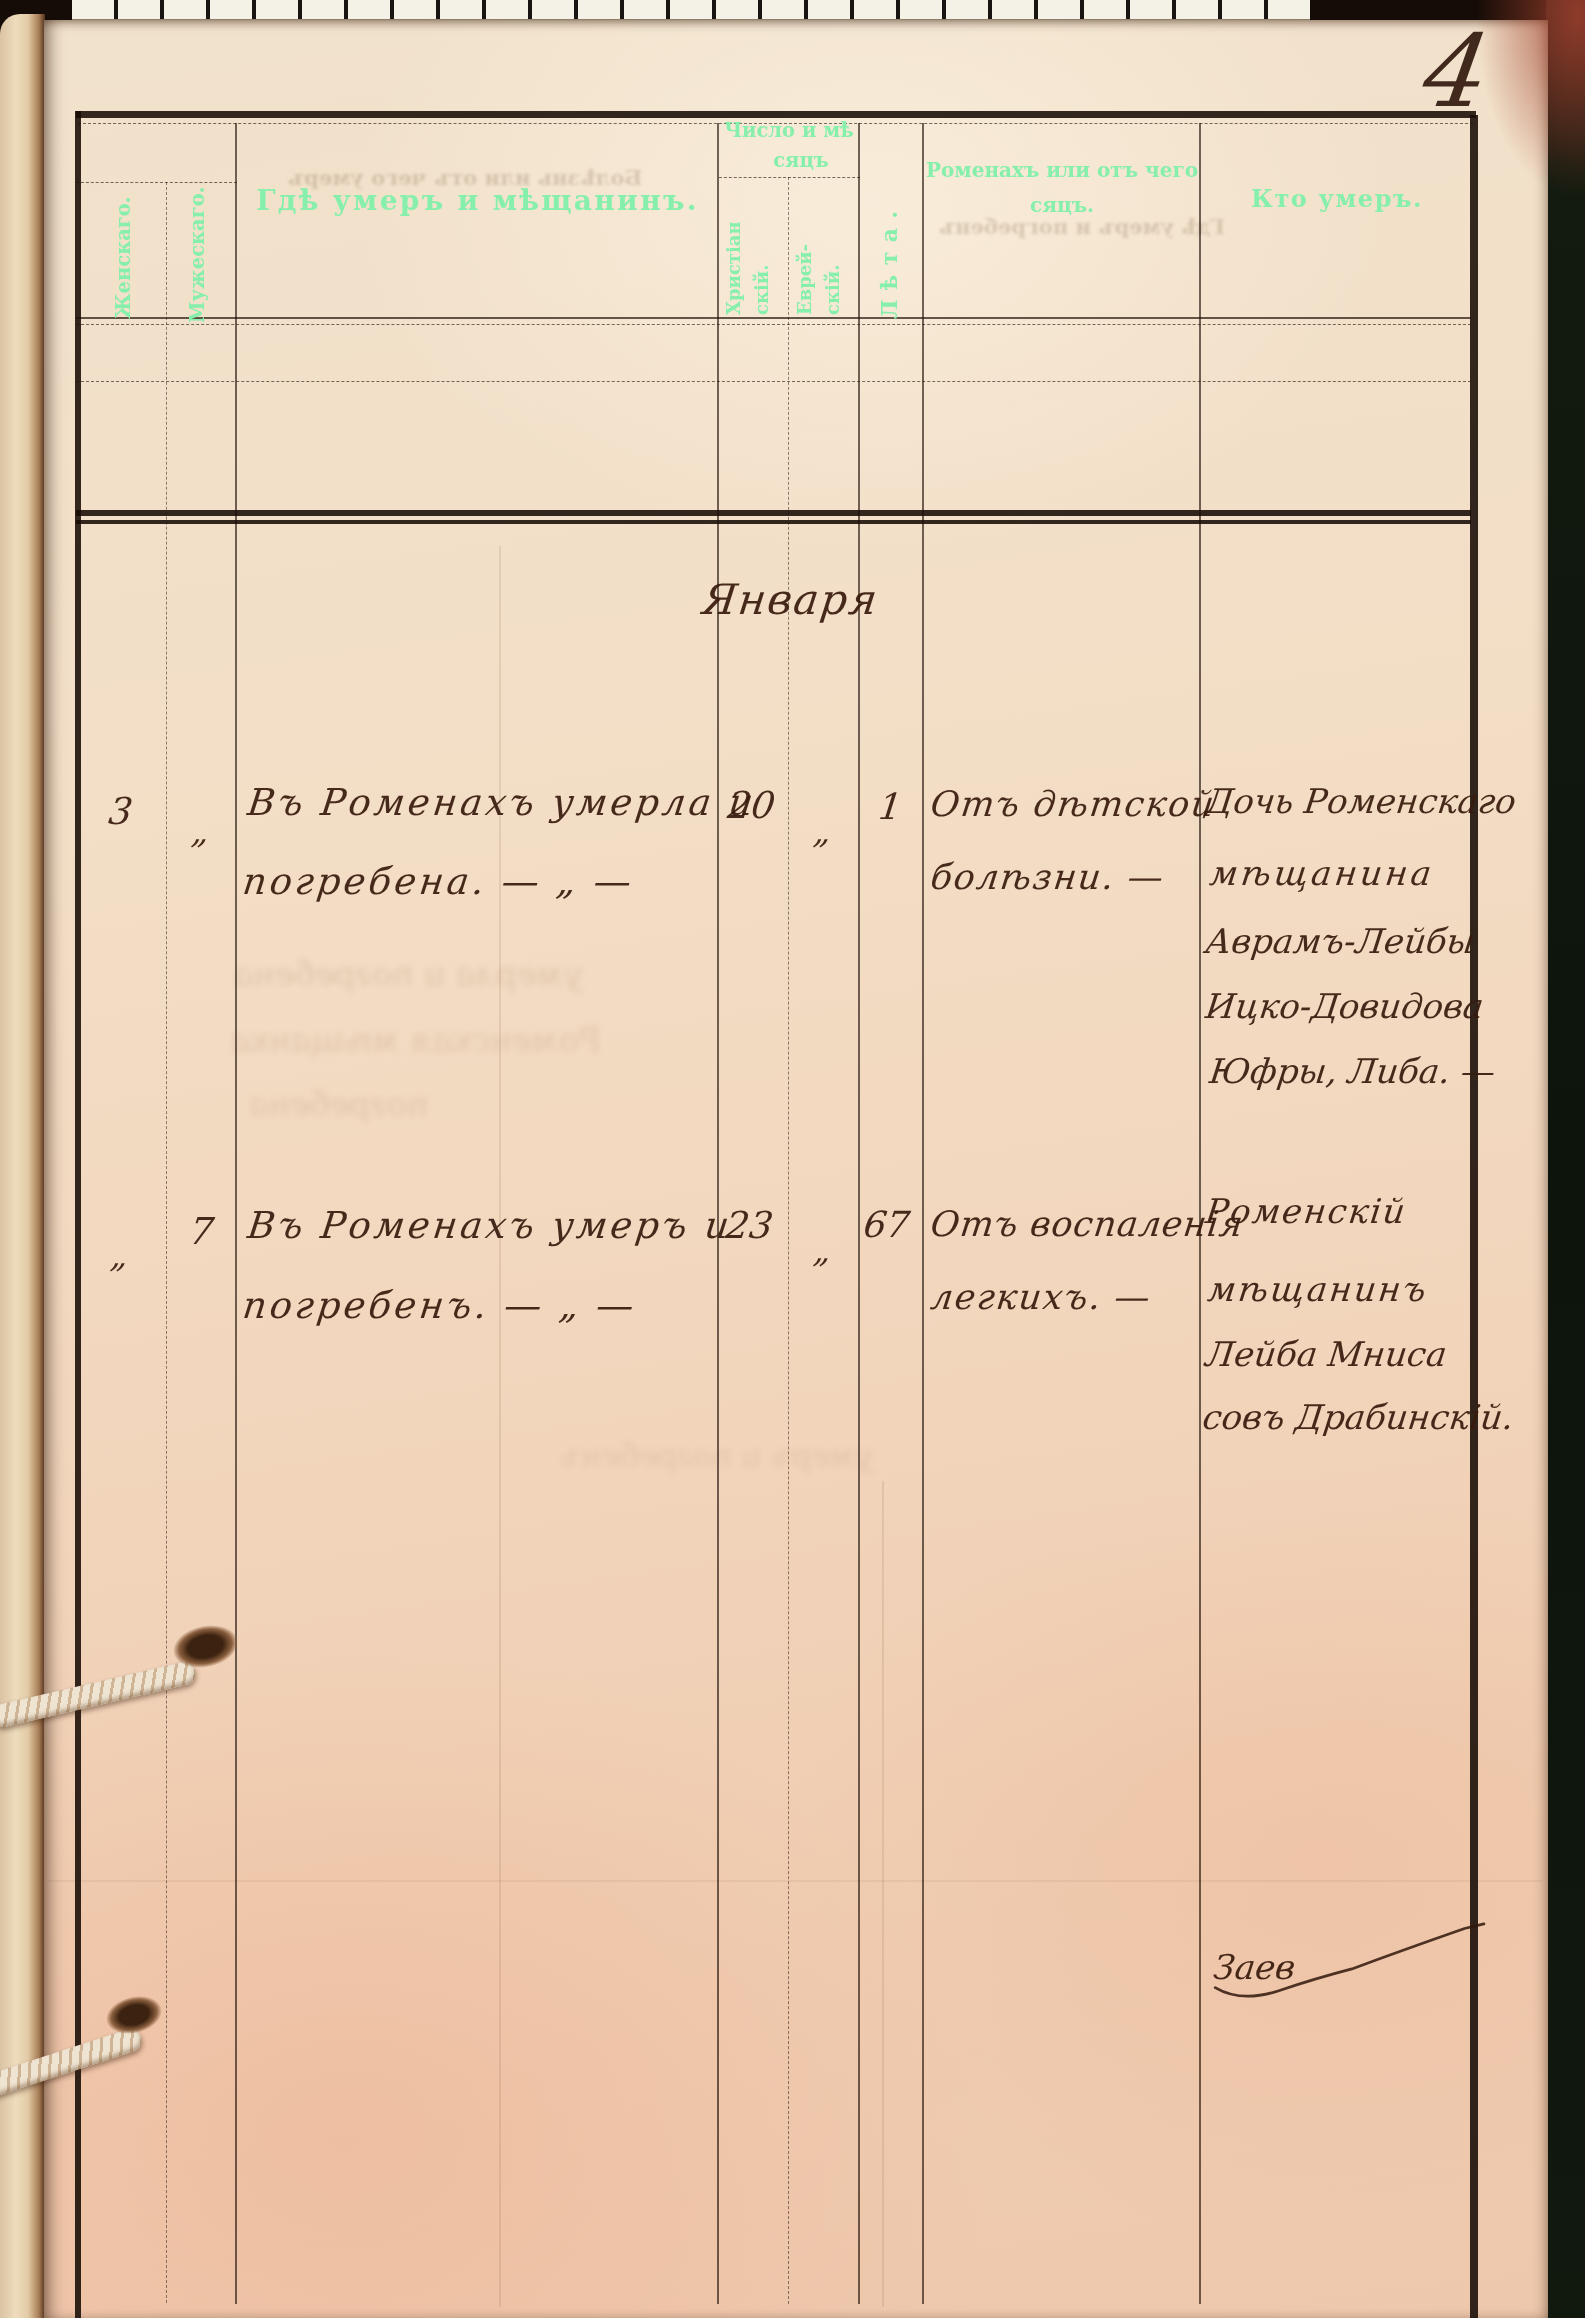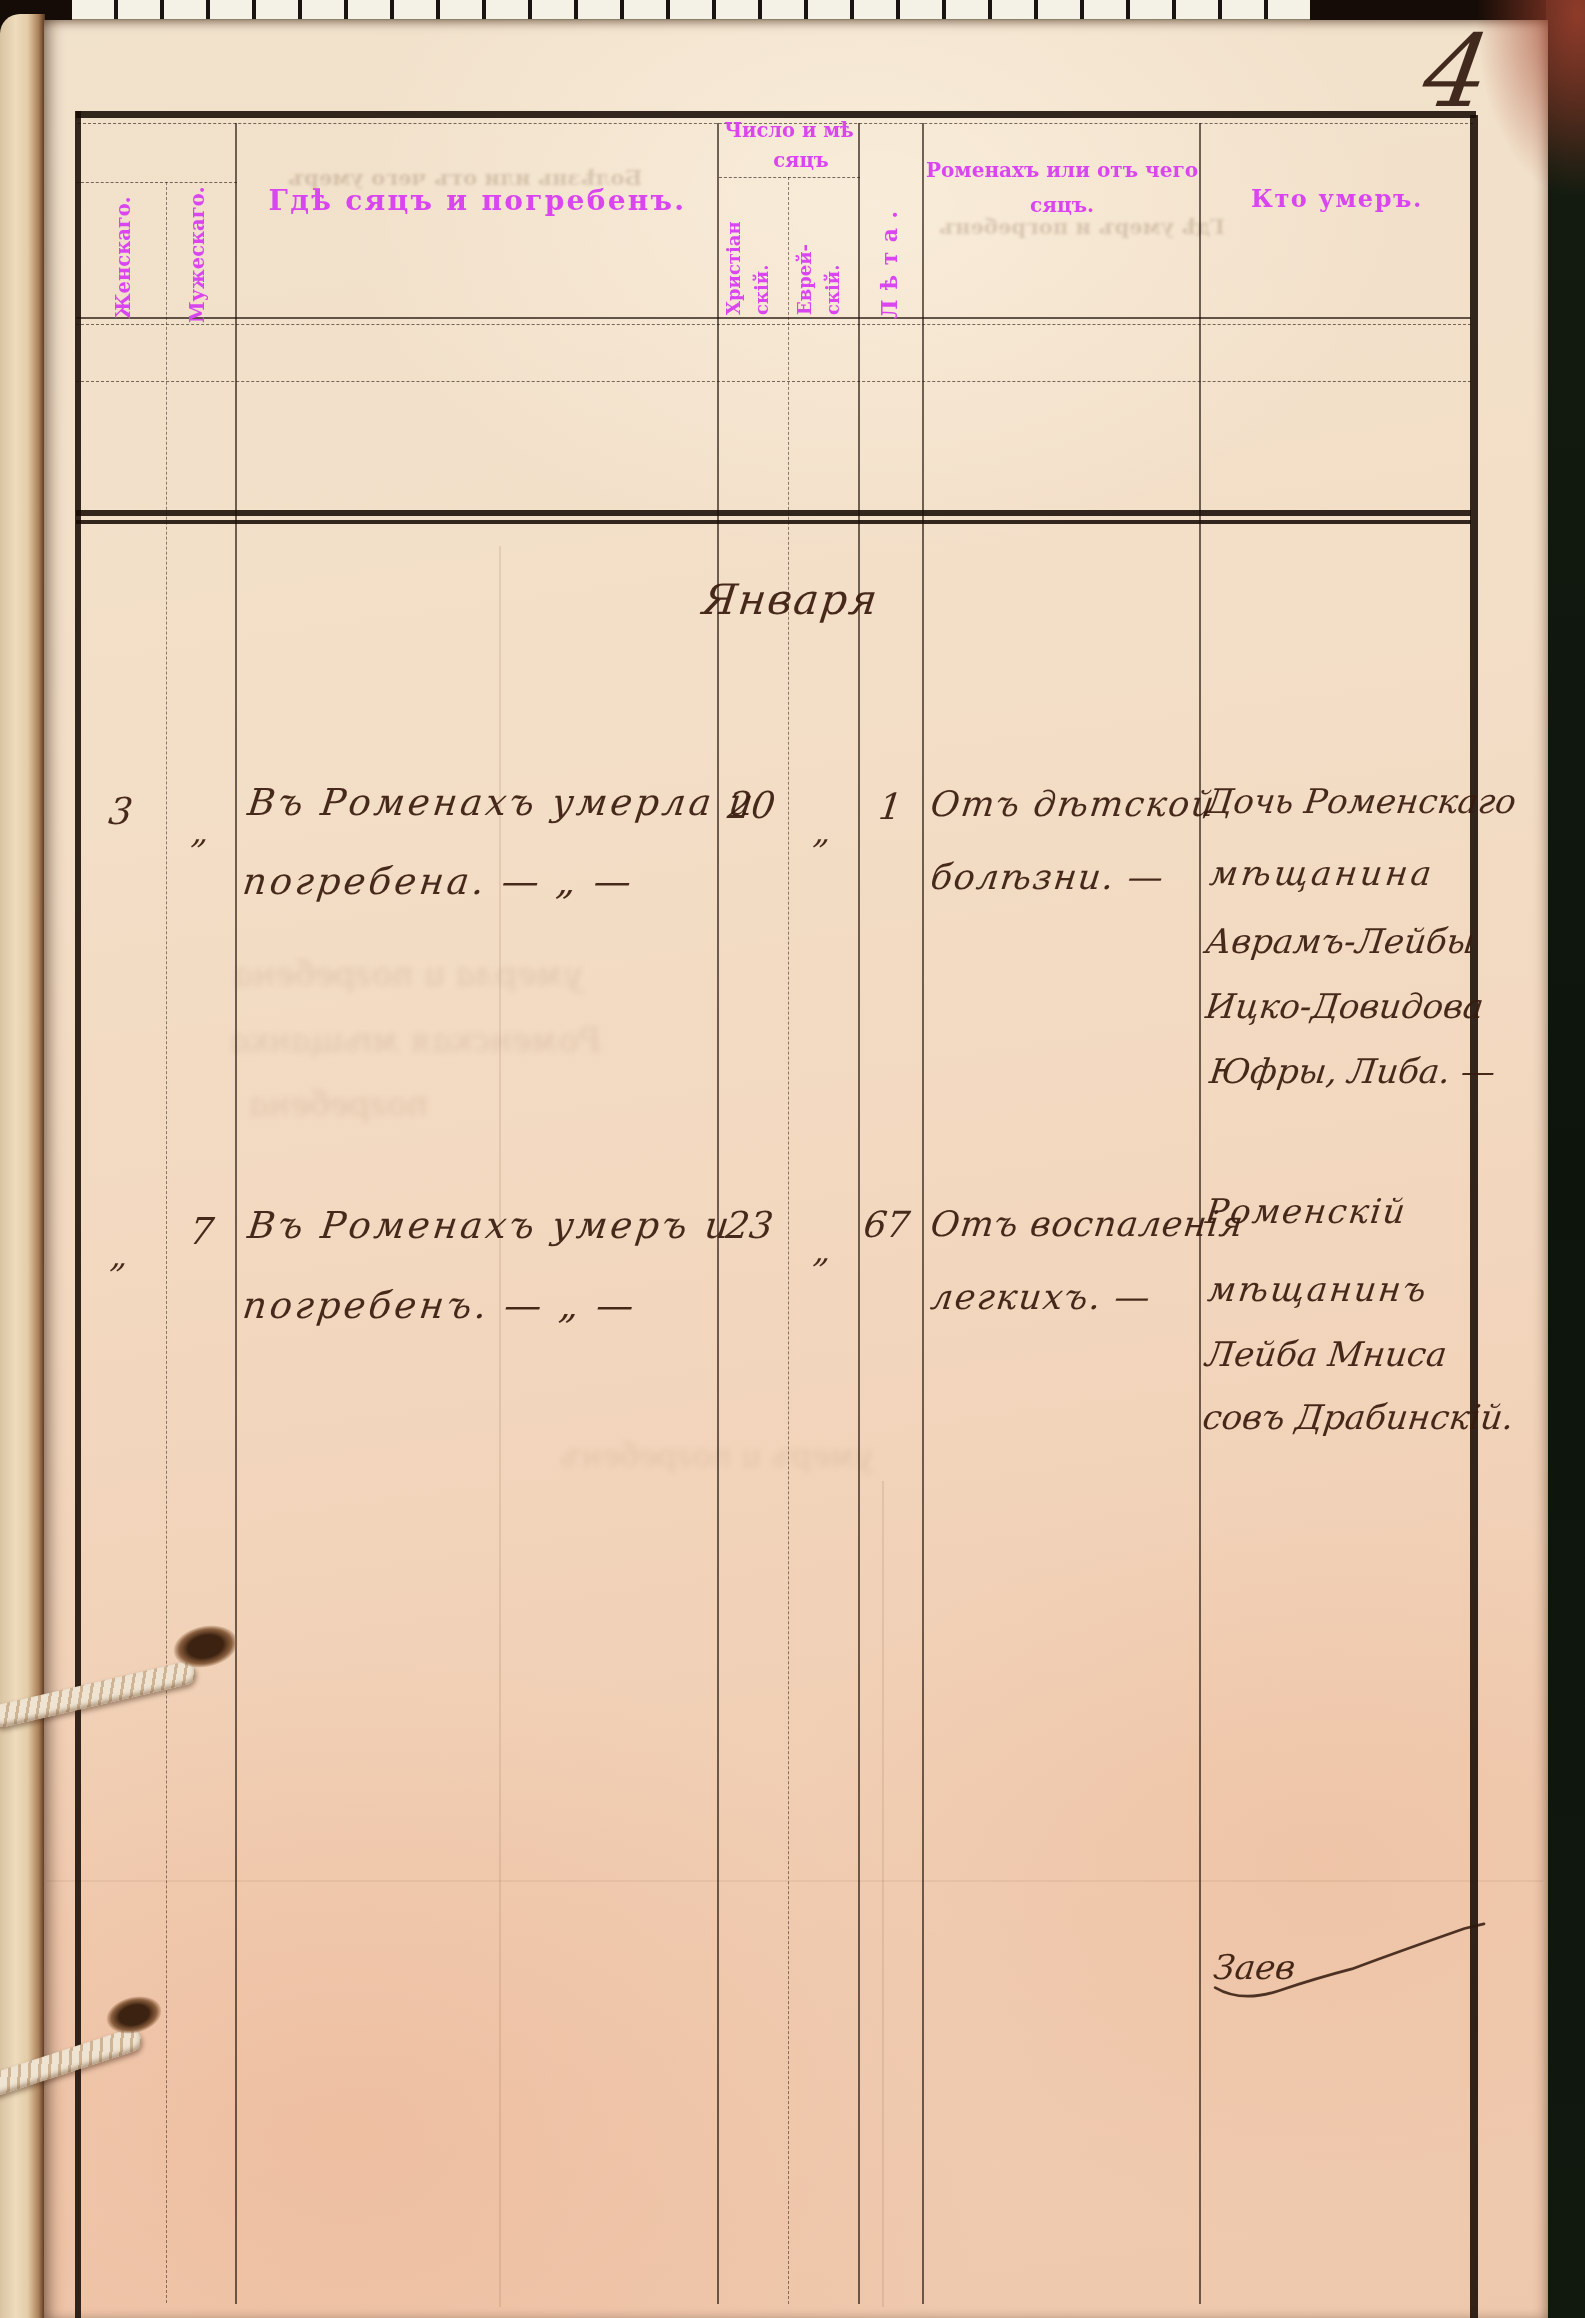--- a/index.html
+++ b/index.html
@@ -30,21 +30,21 @@
   .crease-h{position:absolute;height:2.3px;z-index:3;background:rgba(120,75,45,.08);}
 
   
   .hl{position:absolute;background:rgba(23,11,4,.88);z-index:3;}
   .hl2{position:absolute;background:rgba(30,15,7,.68);z-index:3;}
   .hdash{position:absolute;height:0;border-top:1.6px dashed rgba(32,16,8,.6);z-index:3;}
   .vl{position:absolute;background:rgba(28,14,6,.62);z-index:3;}
   .vdash{position:absolute;width:0;border-left:1.6px dashed rgba(32,16,8,.5);z-index:3;}
 
   
-  .hdr{position:absolute;font-family:"DejaVu Serif",serif;font-weight:bold;color:#d946ef;z-index:4;}
+  .hdr{position:absolute;font-family:"DejaVu Serif",serif;font-weight:bold;color:#86efac;z-index:4;}
   .cx{text-align:center;}
   .vtext{writing-mode:vertical-rl;transform:rotate(180deg);}
 
   
   .hw{position:absolute;font-family:"DejaVu Serif",serif;font-style:italic;
     color:rgba(56,27,13,.93);white-space:nowrap;transform:skewX(-7deg);z-index:5;}
   .ghost{position:absolute;font-family:"DejaVu Serif",serif;font-style:italic;color:#7a5536;
     transform:scaleX(-1) skewX(6deg);filter:blur(3.1px);opacity:.16;white-space:nowrap;z-index:2;}
   .ghost-print{position:absolute;font-family:"DejaVu Serif",serif;font-weight:bold;color:#6e4e33;
     transform:scaleX(-1);filter:blur(1.6px);opacity:.22;white-space:nowrap;z-index:2;}
@@ -96,21 +96,21 @@
 <div class="vl" style="left:235px;top:123px;width:2.3px;height:2181px;"></div>
 <div class="vl" style="left:717px;top:123px;width:2.3px;height:2181px;"></div>
 <div class="vdash" style="left:788px;top:177px;height:2127px;"></div>
 <div class="vl" style="left:858px;top:123px;width:1.6px;height:2181px;"></div>
 <div class="vl" style="left:922px;top:123px;width:2.3px;height:2181px;"></div>
 <div class="vl" style="left:1199px;top:123px;width:2.3px;height:2181px;"></div>
 
 <div class="hdr vtext" style="left:112px;top:185px;height:134px;font-size:19.5px;">Женскаго.</div>
 <div class="hdr vtext" style="left:186px;top:184px;height:139px;font-size:19.5px;">Мужескаго.</div>
 
-<div class="hdr cx" style="left:238px;top:184px;width:479px;font-size:28px;letter-spacing:2.3px;">Гдѣ сяцъ и погребенъ.</div>
+<div class="hdr cx" style="left:238px;top:184px;width:479px;font-size:28px;letter-spacing:2.3px;">Гдѣ умеръ и мѣщанинъ.</div>
 
 <div class="hdr cx" style="left:719px;top:119px;width:140px;font-size:19.5px;">Число и мѣ</div>
 <div class="hdr cx" style="left:719px;top:149px;width:164px;font-size:19.5px;">сяцъ</div>
 
 <div class="hdr vtext" style="left:723px;top:190px;height:125px;font-size:18px;">Христіан</div>
 <div class="hdr vtext" style="left:751px;top:190px;height:125px;font-size:18px;">скій.</div>
 <div class="hdr vtext" style="left:794px;top:190px;height:125px;font-size:18px;">Еврей-</div>
 <div class="hdr vtext" style="left:822px;top:190px;height:125px;font-size:18px;">скій.</div>
 
 <div class="hdr vtext" style="left:876px;top:129px;height:190px;font-size:22px;letter-spacing:9.4px;">Лѣта.</div>

